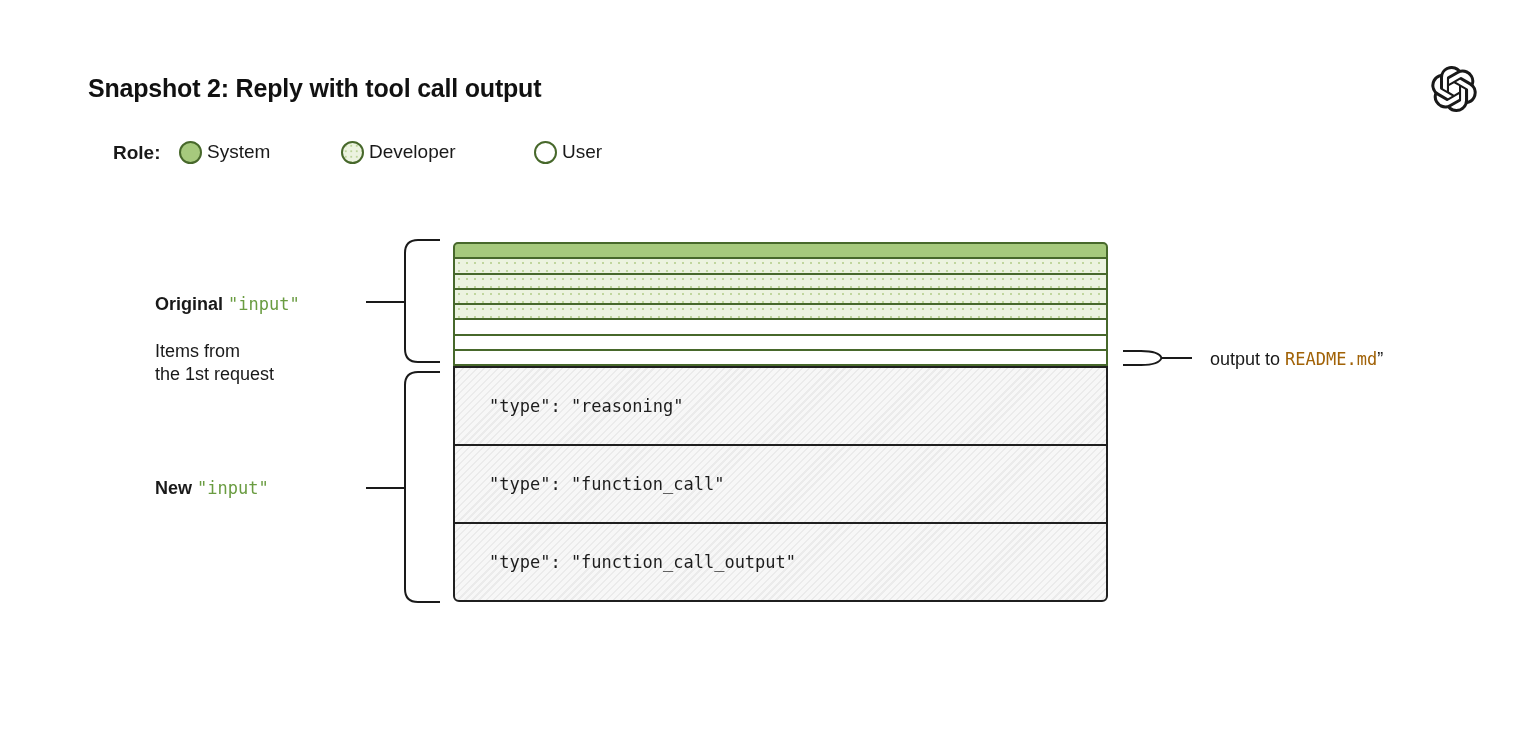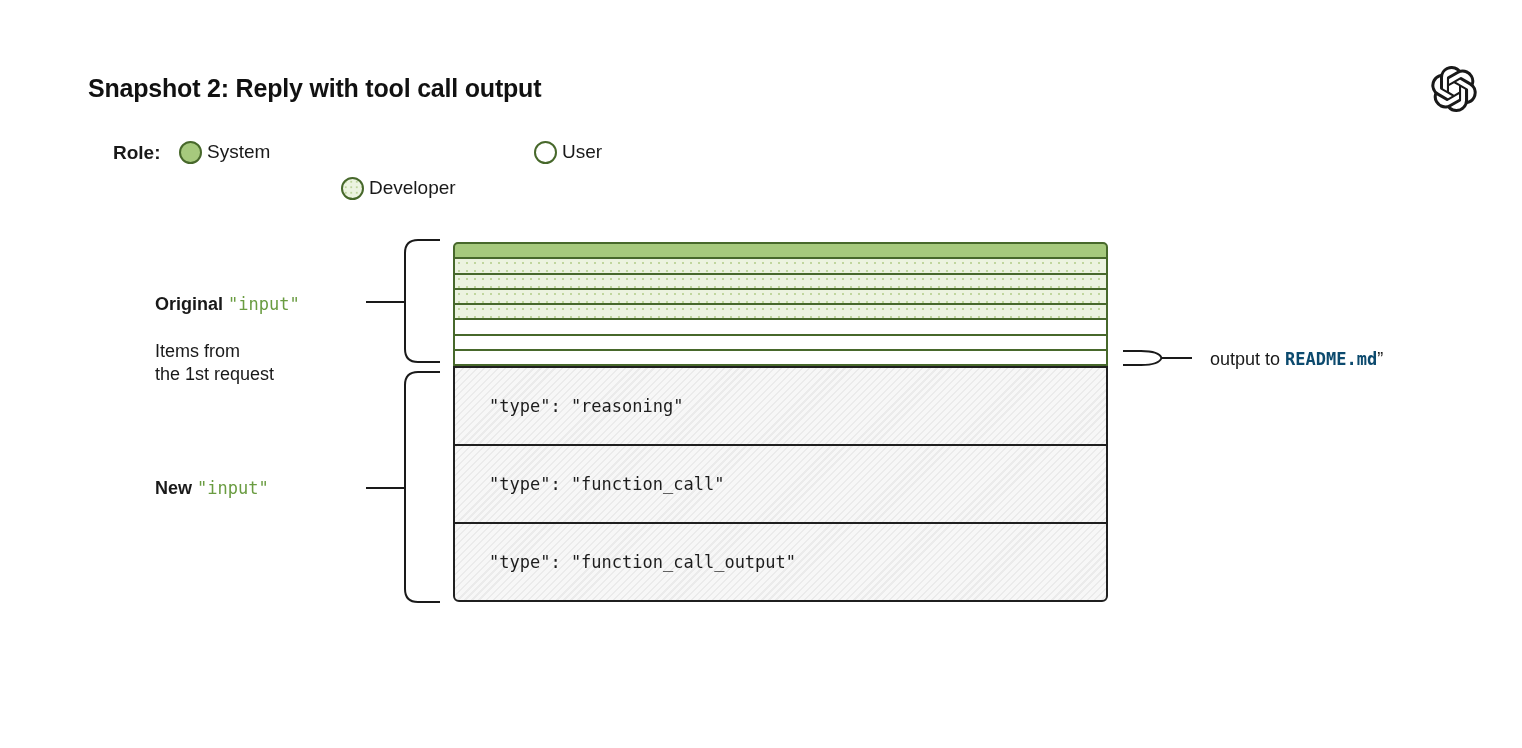--- a/index.html
+++ b/index.html
@@ -41,21 +41,21 @@
   .legend-item {
     position: absolute;
     top: 139px;
     display: flex;
     align-items: center;
     gap: 5px;
     height: 26px;
   }
   .legend-item .txt { font-size: 19px; }
   #legend-system    { left: 179px; }
-  #legend-developer { left: 341px; margin-top: 36px; }
+  #legend-developer { left: 341px; }
   #legend-user      { left: 534px; }
   .dot {
     width: 23px; height: 23px;
     border-radius: 50%;
     border: 2px solid #47682b;
     flex: 0 0 auto;
   }
   .dot.system { background: #a6c97d; }
   .dot.developer {
     background-color: #ecf3e0;
@@ -139,22 +139,21 @@
     position: absolute;
     left: 1210px;
     top: 347px;
     font-size: 18px;
     line-height: 25.5px;
     white-space: nowrap;
   }
   .user-quote .code {
     font-family: "DejaVu Sans Mono", "Liberation Mono", monospace;
     font-size: 17px;
-    color: #0c4a6e;
-    font-weight: bold;
+    color: #a16207;
   }
 </style>
 </head>
 <body>
 
 <div class="canvas">
 
   <div class="title">Snapshot 2: Reply with tool call output</div>
 
   <svg class="logo" viewBox="0 0 24 24" aria-hidden="true">

